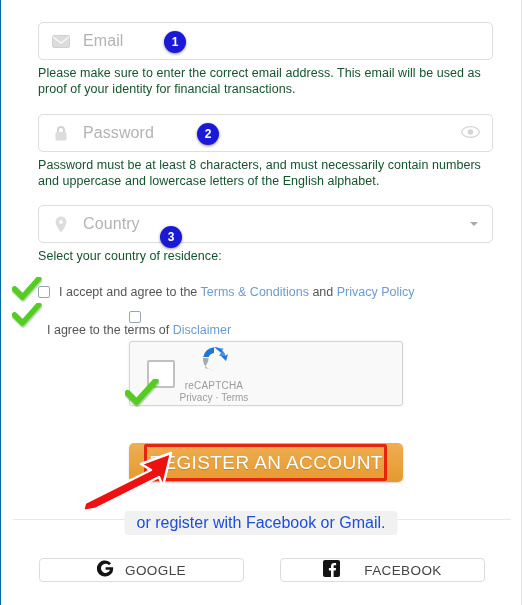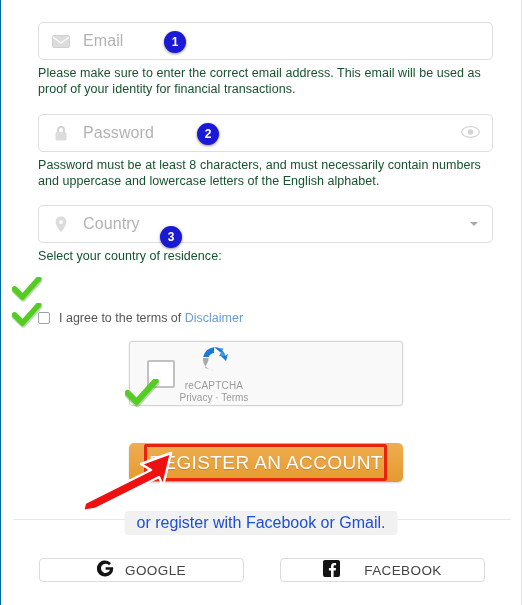--- a/index.html
+++ b/index.html
@@ -208,28 +208,32 @@
     <div class="helper">Select your country of residence:</div>
   </div>
   <div class="badge" style="left:159px; top:226px;">3</div>
 
   <span class="cmark" style="left:11px; top:277px;">
     <svg width="30" height="28" viewBox="0 0 30 28">
       <path d="M3 13 L11 21 L27 3" fill="none" stroke="#2f8f12" stroke-width="7" stroke-linecap="round" stroke-linejoin="round" opacity="0.35"></path>
       <path d="M2.5 12 L10.5 20 L26.5 2" fill="none" stroke="#55cc22" stroke-width="5.5" stroke-linecap="round" stroke-linejoin="round"></path>
     </svg>
   </span>
+  <div class="cbrow" style="top:285px;">
+    <span class="cbox"></span>
+    <span class="cbtext"><span>I accept and agree to the </span><span class="lnk">Terms &amp; Conditions</span><span> and </span><span class="lnk">Privacy Policy</span></span>
+  </div>
 
   <span class="cmark" style="left:11px; top:303px;">
     <svg width="30" height="28" viewBox="0 0 30 28">
       <path d="M3 13 L11 21 L27 3" fill="none" stroke="#2f8f12" stroke-width="7" stroke-linecap="round" stroke-linejoin="round" opacity="0.35"></path>
       <path d="M2.5 12 L10.5 20 L26.5 2" fill="none" stroke="#55cc22" stroke-width="5.5" stroke-linecap="round" stroke-linejoin="round"></path>
     </svg>
   </span>
-  <div class="cbrow" style="top:311px;">
+  <div class="cbrow" style="top:311px;flex-direction:column;">
     <span class="cbox"></span>
     <span class="cbtext"><span>I agree to the terms of </span><span class="lnk">Disclaimer</span></span>
   </div>
 
   <div class="recap">
     <span class="recap-box"></span>
     <span class="recap-brand">
       <span>
         <svg width="30" height="30" viewBox="0 0 30 30">
           <path d="M15 3 A12 12 0 0 1 26 11 L21 11 L27 17 L29 10 L26 12" fill="#1b79d6"></path>

